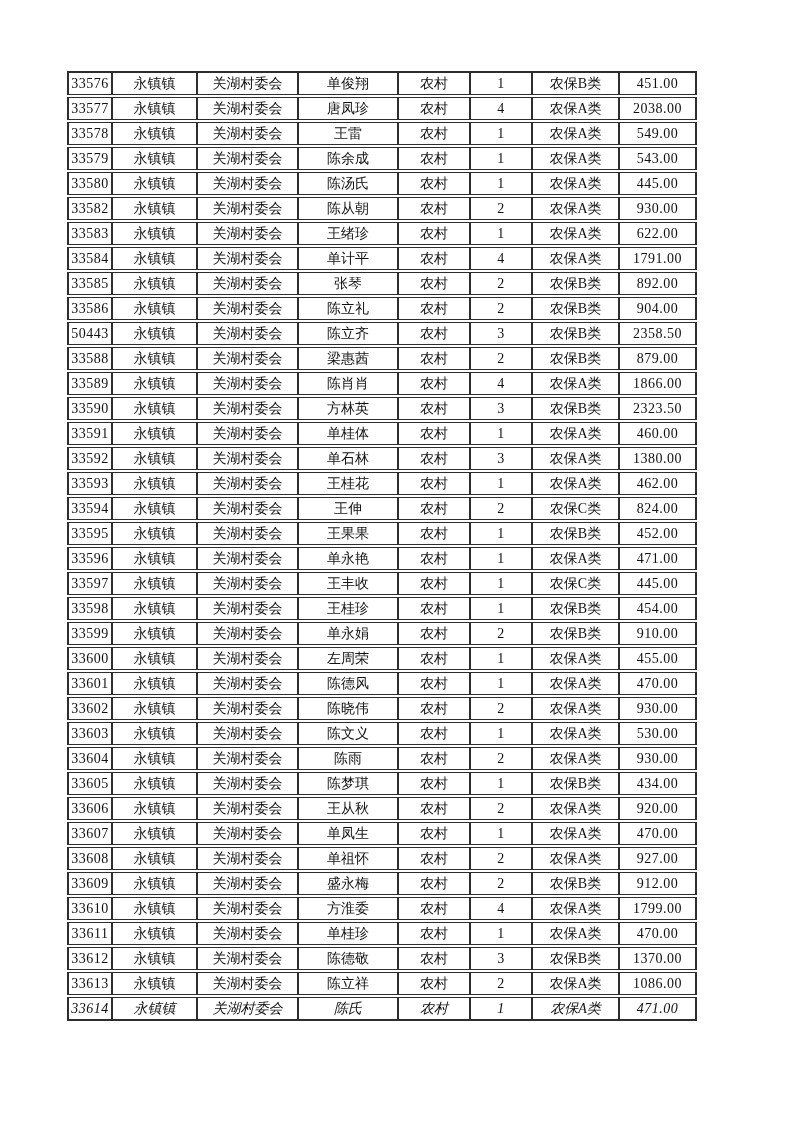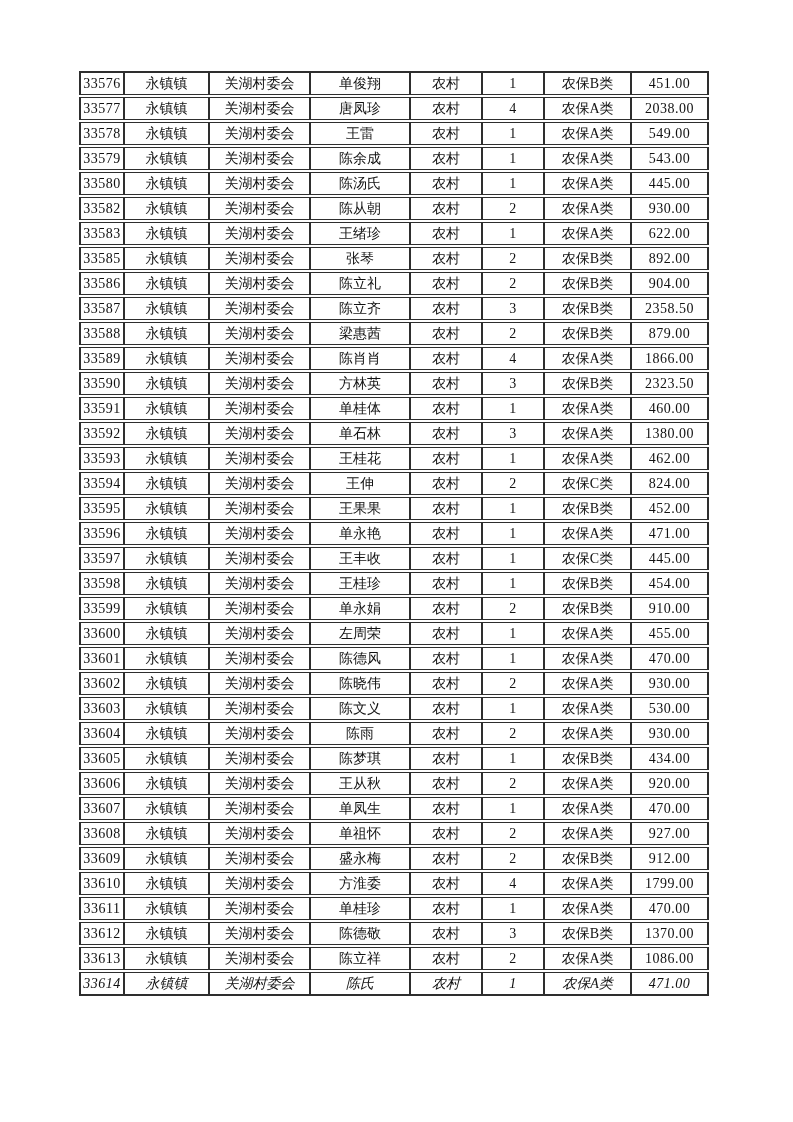--- a/index.html
+++ b/index.html
@@ -20,21 +20,20 @@
     position: absolute;
     left: 67px;
     top: 69px;
     width: 632px;
   }
   table.roster {
     table-layout: fixed;
     border-collapse: separate;
     border-spacing: 0 2px;
     width: 630px;
-    margin-left: 12px;
   }
   table.roster td {
     border: 1px solid #2e2e2e;
     height: 21px;
     line-height: 21px;
     font-size: 14px;
     color: #111111;
     text-align: center;
     vertical-align: middle;
     white-space: nowrap;
@@ -131,41 +130,51 @@
             <td class="col-id">33583</td>
             <td class="col-town">永镇镇</td>
             <td class="col-village">关湖村委会</td>
             <td class="col-name">王绪珍</td>
             <td class="col-residence">农村</td>
             <td class="col-count">1</td>
             <td class="col-category">农保A类</td>
             <td class="col-amount">622.00</td>
           </tr>
           <tr>
+            <td class="col-id">33584</td>
+            <td class="col-town">永镇镇</td>
+            <td class="col-village">关湖村委会</td>
+            <td class="col-name">单计平</td>
+            <td class="col-residence">农村</td>
+            <td class="col-count">4</td>
+            <td class="col-category">农保A类</td>
+            <td class="col-amount">1791.00</td>
+          </tr>
+          <tr>
             <td class="col-id">33585</td>
             <td class="col-town">永镇镇</td>
             <td class="col-village">关湖村委会</td>
             <td class="col-name">张琴</td>
             <td class="col-residence">农村</td>
             <td class="col-count">2</td>
             <td class="col-category">农保B类</td>
             <td class="col-amount">892.00</td>
           </tr>
           <tr>
             <td class="col-id">33586</td>
             <td class="col-town">永镇镇</td>
             <td class="col-village">关湖村委会</td>
             <td class="col-name">陈立礼</td>
             <td class="col-residence">农村</td>
             <td class="col-count">2</td>
             <td class="col-category">农保B类</td>
             <td class="col-amount">904.00</td>
           </tr>
           <tr>
-            <td class="col-id">33587</td>
+            <td class="col-id">50443</td>
             <td class="col-town">永镇镇</td>
             <td class="col-village">关湖村委会</td>
             <td class="col-name">陈立齐</td>
             <td class="col-residence">农村</td>
             <td class="col-count">3</td>
             <td class="col-category">农保B类</td>
             <td class="col-amount">2358.50</td>
           </tr>
           <tr>
             <td class="col-id">33588</td>

